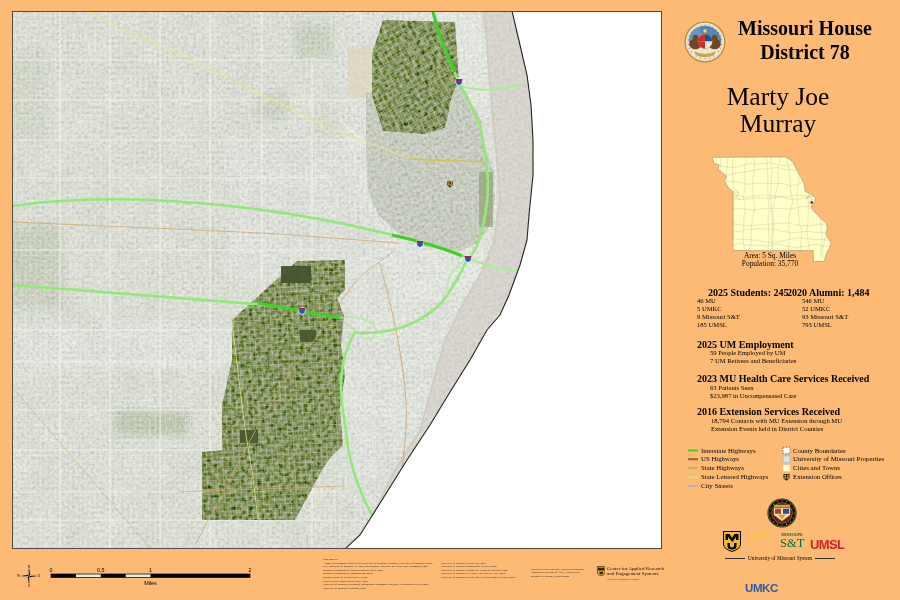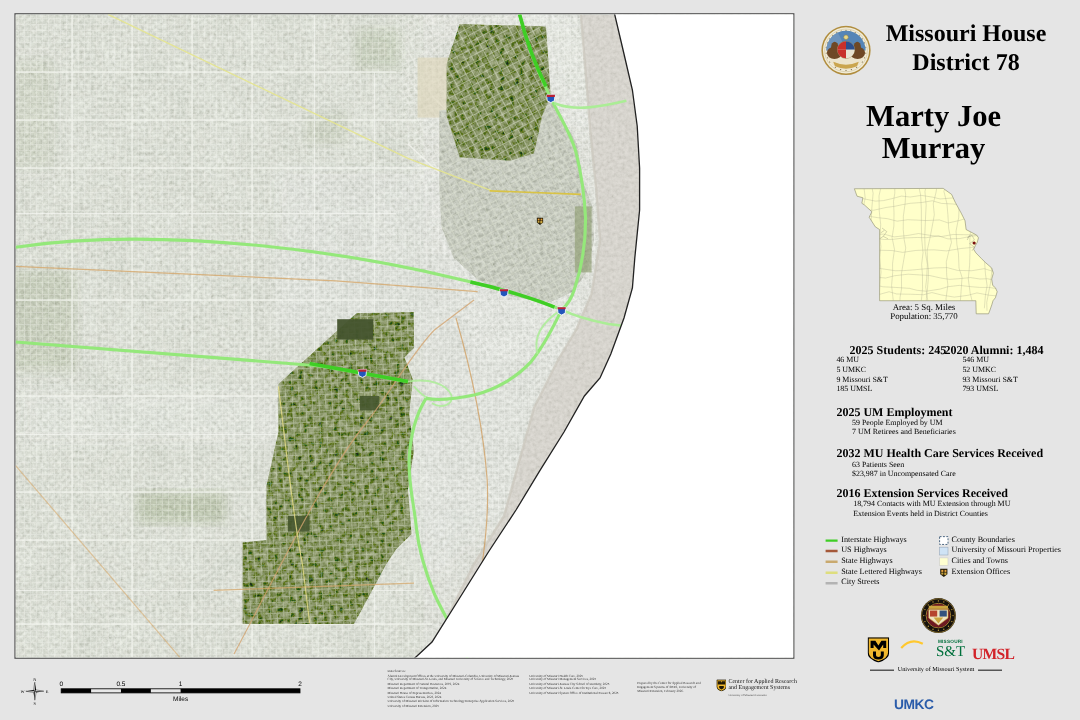--- a/index.html
+++ b/index.html
@@ -1,16 +1,16 @@
 <!DOCTYPE html>
 <html><head>
 <meta charset="utf-8">
 <style>
   html,body{margin:0;padding:0;background:#fff;}
-  #page{position:relative;width:900px;height:600px;background:#e5e5e5;overflow:hidden;
+  #page{position:relative;width:900px;height:600px;background:#fdba74;overflow:hidden;
         font-family:"Liberation Serif",serif;color:#000;}
   .abs{position:absolute;}
   .hdr{font-weight:bold;font-size:10px;white-space:nowrap;}
   .sub{font-size:6.6px;line-height:8px;white-space:nowrap;}
   .leg{font-size:6.8px;white-space:nowrap;}
   .fine{font-size:2.7px;line-height:3.6px;color:#222;white-space:nowrap;}
 </style>
 </head>
 <body>
 <div id="page">
@@ -269,21 +269,21 @@
 <path d="M0,-6.9 A6.4,6.4 0 0 1 6.4,-0.5 L0,-0.5 Z" fill="#2b4f8e"></path>
 <path d="M-6.4,-0.5 A6.4,6.4 0 0 0 0,5.9 L0,-0.5 Z" fill="#c8302a"></path>
 <path d="M6.4,-0.5 A6.4,6.4 0 0 1 0,5.9 L0,-0.5 Z" fill="#e8e3d2"></path>
 <circle cx="0" cy="-9.8" r="1.7" fill="#e8d88a" stroke="#9a823a" stroke-width="0.4"></circle>
 <path d="M-9.5,8.5 Q0,12.8 9.5,8.5 L8.2,11.8 Q0,15.4 -8.2,11.8 Z" fill="#caa54e"></path>
       </g>
 </svg>
 
 <div class="abs" style="left:724px;top:16px;width:162px;text-align:center;font-weight:bold;font-size:20px;line-height:24px;">Missouri House<br>District 78</div>
 
-<div class="abs" style="left:668px;top:84px;width:220px;text-align:center;font-weight:bold;font-size:25.5px;line-height:26.5px;">Marty Joe<br>Murray</div>
+<div class="abs" style="left:668px;top:84px;width:220px;text-align:center;font-weight:normal;font-size:25.5px;line-height:26.5px;">Marty Joe<br>Murray</div>
 
 <svg class="abs" style="left:706px;top:152px;" width="136" height="118" viewBox="706 152 136 118">
 <defs>
         <clipPath id="mostate">
           <path d="M712,157.3 L786,157 L793,162 L796,168.5 L801,177.6 L804.2,184 L805.1,191.3 L813.9,195.9 L815.4,198.2 L814.3,202.1 L812.8,204.6 L811.4,207.8 L813.2,210.7 L817.8,215.4 L821.1,218.7 L826.4,223.3 L827.8,227.6 L826.4,232.6 L827.3,237.9 L829.5,239.8 L831,243.1 L829.5,248.1 L827.5,250.6 L826.5,254 L825,258.3 L823.8,261.5 L813.5,261.5 L813.2,250.6 L733,250.6 L733,191.3 L729.4,189 L724.3,181 L726.6,176.5 L720.6,171 L718.2,169.4 L719.1,164.8 L714.2,163.5 Z"></path>
         </clipPath>
       </defs>
 <path d="M712,157.3 L786,157 L793,162 L796,168.5 L801,177.6 L804.2,184 L805.1,191.3 L813.9,195.9 L815.4,198.2 L814.3,202.1 L812.8,204.6 L811.4,207.8 L813.2,210.7 L817.8,215.4 L821.1,218.7 L826.4,223.3 L827.8,227.6 L826.4,232.6 L827.3,237.9 L829.5,239.8 L831,243.1 L829.5,248.1 L827.5,250.6 L826.5,254 L825,258.3 L823.8,261.5 L813.5,261.5 L813.2,250.6 L733,250.6 L733,191.3 L729.4,189 L724.3,181 L726.6,176.5 L720.6,171 L718.2,169.4 L719.1,164.8 L714.2,163.5 Z" fill="#ffffca" stroke="#8a8a6a" stroke-width="0.5"></path>
 <g clip-path="url(#mostate)" stroke="#a0a089" stroke-width="0.3" fill="none" opacity="0.85">
 <path d="M706.0,165.6 L712.2,164.4 L719.5,165.6 L729.5,167.6 L736.1,167.2 L742.2,165.8 L751.3,163.4 L758.5,164.2 L767.7,162.8 L777.3,164.3 L783.3,165.8 L793.5,165.0 L800.4,167.3 L808.5,165.3 L815.0,167.0 L824.7,168.6 L835.0,168.7"></path>
@@ -324,21 +324,21 @@
 <div class="abs sub" style="left:697px;top:297px;">46 MU<br>5 UMKC<br>9 Missouri S&amp;T<br>185 UMSL</div>
 
 <div class="abs hdr" style="left:787px;top:287px;">2020 Alumni: 1,484</div>
 
 <div class="abs sub" style="left:802px;top:297px;">546 MU<br>52 UMKC<br>93 Missouri S&amp;T<br>793 UMSL</div>
 
 <div class="abs hdr" style="left:697px;top:338.5px;">2025 UM Employment</div>
 
 <div class="abs sub" style="left:710px;top:349px;">59 People Employed by UM<br>7 UM Retirees and Beneficiaries</div>
 
-<div class="abs hdr" style="left:697px;top:373px;">2032 MU Health Care Services Received</div>
+<div class="abs hdr" style="left:697px;top:373px;">2023 MU Health Care Services Received</div>
 
 <div class="abs sub" style="left:710px;top:383.5px;">63 Patients Seen<br>$23,987 in Uncompensated Care</div>
 
 <div class="abs hdr" style="left:697px;top:406px;">2016 Extension Services Received</div>
 
 <div class="abs sub" style="left:711px;top:417px;">18,794 Contacts with MU Extension through MU<br>Extension Events held in District Counties</div>
 
 <svg class="abs" style="left:686px;top:446px;" width="14" height="44" viewBox="0 0 14 44">
 <path d="M2,4.5 H12" stroke="#3fce25" stroke-width="2"></path>
 <path d="M2,13.2 H12" stroke="#a5593a" stroke-width="2"></path>
@@ -401,21 +401,21 @@
 </svg>
 
 <div class="abs" style="left:745px;top:538px;font-family:'Liberation Sans',sans-serif;font-weight:bold;font-size:11.5px;color:#2a5caa;letter-spacing:-0.4px;margin-top:44px;">UMKC</div>
 <svg class="abs" style="left:750px;top:532.5px;" width="20" height="8" viewBox="0 0 20 8">
 <path d="M1,7 Q9,-2 19,3.5" fill="none" stroke="#ffc82e" stroke-width="1.8"></path>
 </svg>
 
 <div class="abs" style="left:781px;top:531.5px;width:22px;text-align:center;font-family:'Liberation Sans',sans-serif;font-weight:bold;font-size:3.9px;color:#00703c;letter-spacing:0.2px;">MISSOURI</div>
 <div class="abs" style="left:780px;top:536px;width:24px;text-align:center;font-family:'Liberation Serif',serif;font-weight:normal;font-size:12.5px;color:#00703c;">S&amp;T</div>
 
-<div class="abs" style="left:810px;top:536.5px;font-family:Liberation Serif, serif;font-weight:bold;font-size:13px;color:#d2232a;letter-spacing:-0.6px;">UMSL</div>
+<div class="abs" style="left:810px;top:536.5px;font-family:Liberation Sans, sans-serif;font-weight:bold;font-size:13px;color:#d2232a;letter-spacing:-0.6px;">UMSL</div>
 
 <div class="abs" style="left:725px;top:557.5px;width:20px;border-top:0.8px solid #333;"></div>
 
 <div class="abs" style="left:710px;top:554.5px;width:140px;text-align:center;font-size:5.2px;white-space:nowrap;">University of Missouri System</div>
 
 <div class="abs" style="left:815px;top:557.5px;width:20px;border-top:0.8px solid #333;"></div>
 
 <svg class="abs" style="left:17px;top:563px;" width="24" height="26" viewBox="-12 -13 24 26">
 <text x="0" y="-8.2" text-anchor="middle" font-size="3.6" font-family="Liberation Serif" fill="#000">N</text>
 <text x="0" y="11.4" text-anchor="middle" font-size="3.6" font-family="Liberation Serif" fill="#000">S</text>

